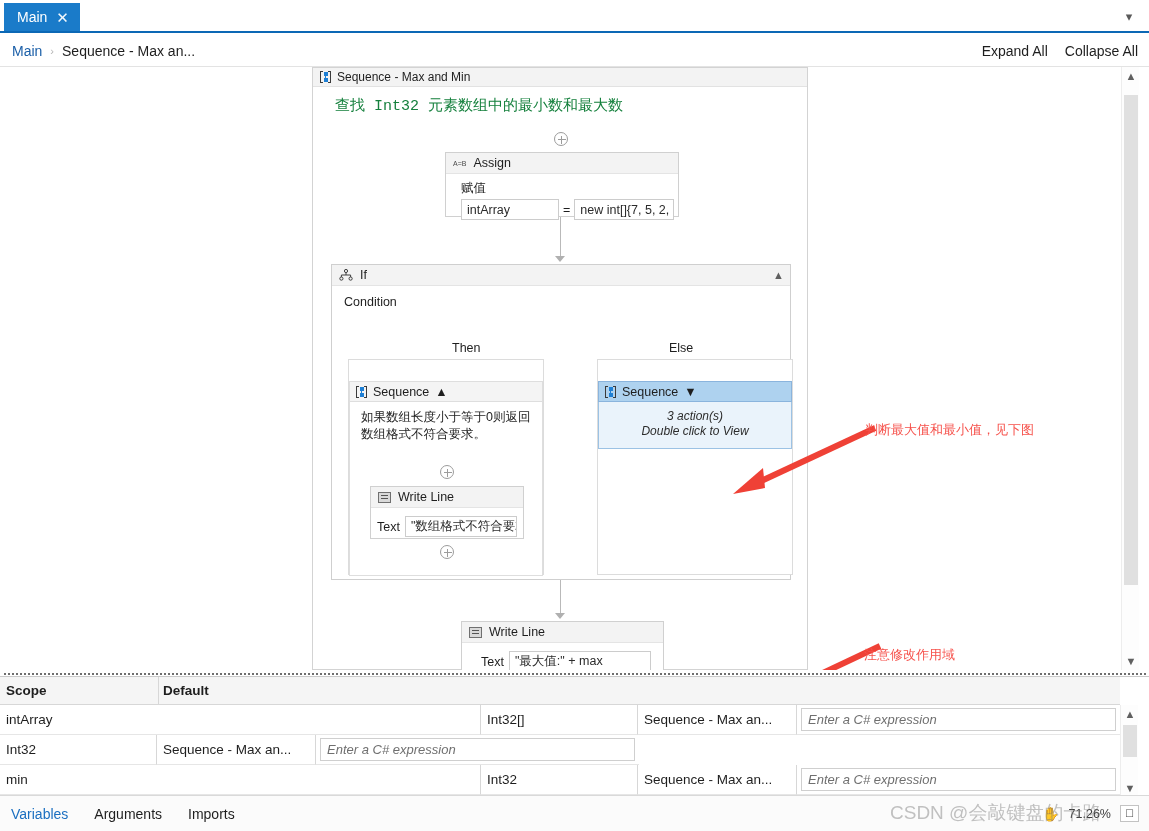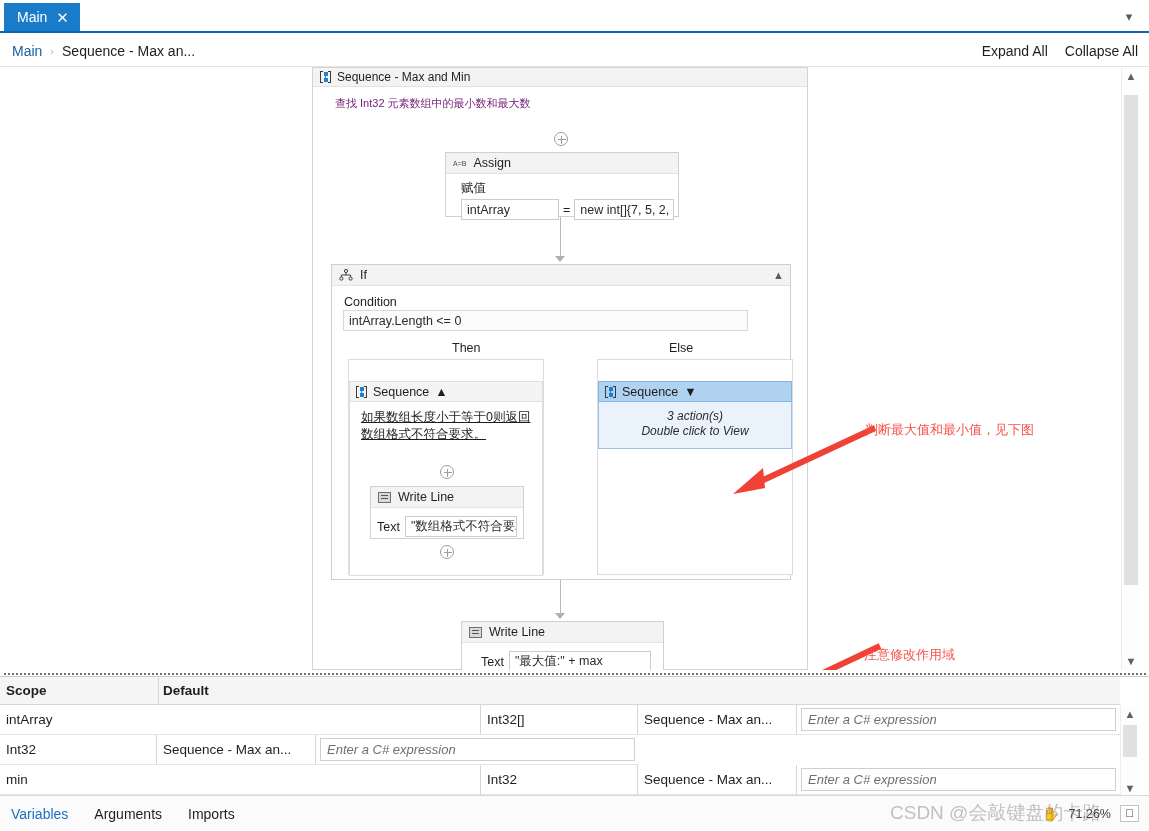--- a/index.html
+++ b/index.html
@@ -62,21 +62,21 @@
   .rootseq {
     position: absolute; left: 312px; top: 0px; width: 496px; height: 603px;
     border: 1px solid #d3d3d3; border-top: 1px solid #d3d3d3;
     background: #ffffff;
   }
   .rootseq-hdr {
     height: 19px; background: #f3f3f3; border-bottom: 1px solid #e2e2e2;
     display: flex; align-items: center; gap: 6px; padding-left: 7px;
     font-size: 12px; color: #1e1e1e;
   }
-  .rootseq-note { padding: 9px 0 0 22px; font-size: 11px; color: #701a75; }
+  .rootseq-note { padding: 9px 0 0 22px; font-size: 15px; color: #15803d; font-family: Liberation Mono, monospace; }
 
   
   .seqicon { position: relative; width: 11px; height: 12px; flex: none; }
   .seqicon .br { position: absolute; top: 0; width: 3px; height: 12px; border: 1px solid #3a3a3a; }
   .seqicon .br.l { left: 0; border-right: none; }
   .seqicon .br.r { right: 0; border-left: none; }
   .seqicon .dot { position: absolute; left: 3.5px; width: 4px; height: 4px; background: #1e7fd4; }
   .seqicon .dot.t { top: 1px; }
   .seqicon .dot.b { top: 7px; }
   .seqicon .bar { position: absolute; left: 5px; top: 4px; width: 1px; height: 4px; background: #1e7fd4; }
@@ -302,40 +302,39 @@
               <circle cx="7" cy="2" r="1.6" fill="none" stroke="#3f3f3f" stroke-width="1"></circle>
               <circle cx="2.4" cy="9.6" r="1.6" fill="none" stroke="#3f3f3f" stroke-width="1"></circle>
               <circle cx="11.6" cy="9.6" r="1.6" fill="none" stroke="#3f3f3f" stroke-width="1"></circle>
               <path d="M7 4 L7 6 M2.4 8 L2.4 6 L11.6 6 L11.6 8" fill="none" stroke="#3f3f3f" stroke-width="1"></path>
             </svg>
           </span>
           <span>If</span>
           <span class="chev">▲</span>
         </div>
         <div class="if-cond-lbl lbl">Condition</div>
-        <div class="if-cond field">intArray.Length &lt;= 0</div>
 
         <div class="branch-lbl" style="left:120px;">Then</div>
         <div class="branch-lbl" style="left:337px;">Else</div>
 
         <div class="branch-box" style="left:16px;">
           <div class="inner-seq">
             <div class="inner-hdr">
               <span class="seqicon">
                 <span class="br l"></span>
                   <span class="br r"></span>
                 <span class="bar"></span>
                   <span class="dot t"></span>
                   <span class="dot b"></span>
               </span>
               <span>Sequence</span>
               <span class="chev">▲</span>
             </div>
             <div class="inner-body" style="height:174px;position:relative;">
-              <div style="padding:7px 10px 0 11px;font-size:12.5px;line-height:17px;text-decoration:underline;">如果数组长度小于等于0则返回数组格式不符合要求。</div>
+              <div style="padding:7px 10px 0 11px;font-size:12.5px;line-height:17px;">如果数组长度小于等于0则返回数组格式不符合要求。</div>
               <div class="plus" style="position:absolute;left:90px;top:63px;"></div>
               <div class="act" style="left:20px;top:84px;width:154px;height:53px;">
                 <div class="act-hdr">
                   <span class="wlicon"></span>
                   <span>Write Line</span>
                 </div>
                 <div style="position:absolute;left:6px;top:29px;display:flex;align-items:center;gap:5px;">
                   <span class="lbl">Text</span>
                   <div class="field" style="width:112px;">"数组格式不符合要求!"</div>
                 </div>

